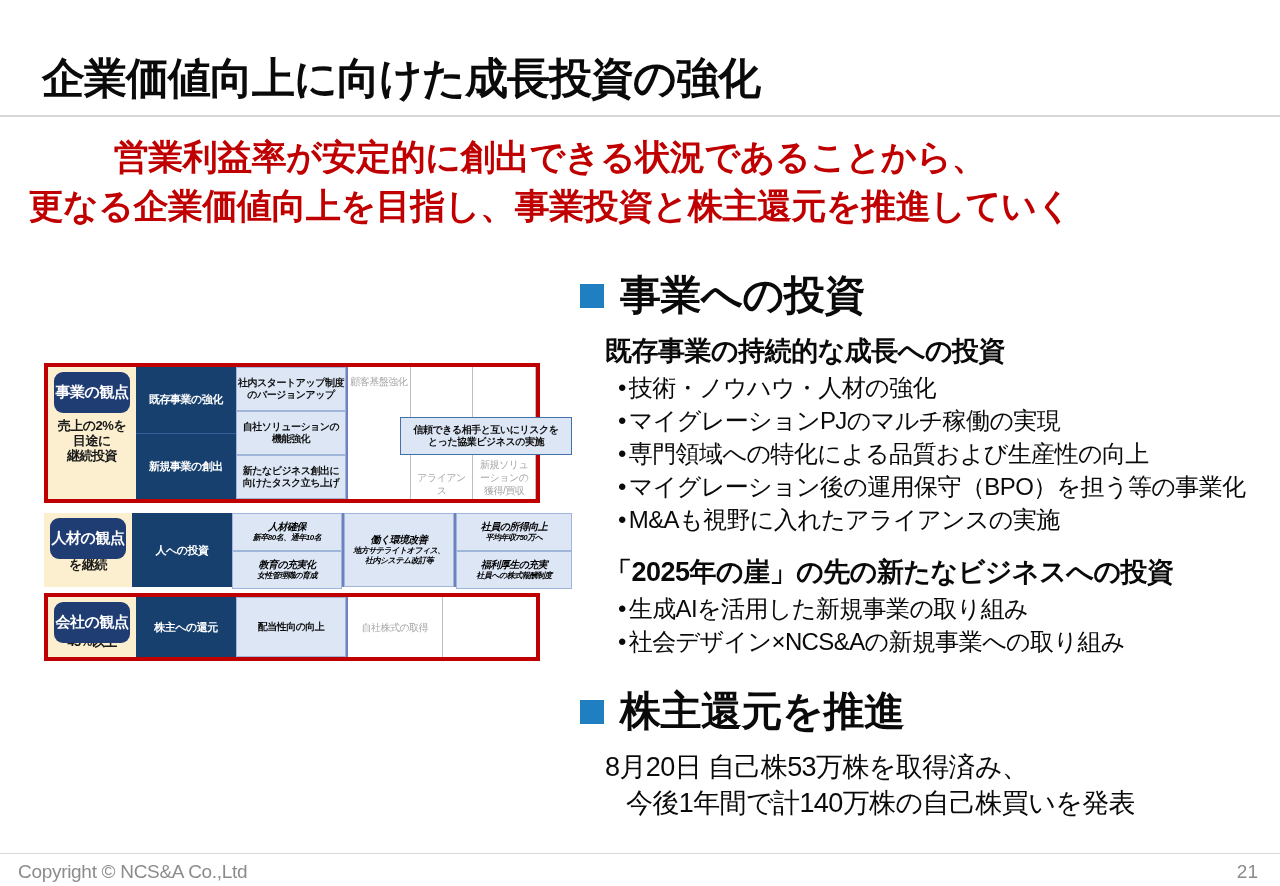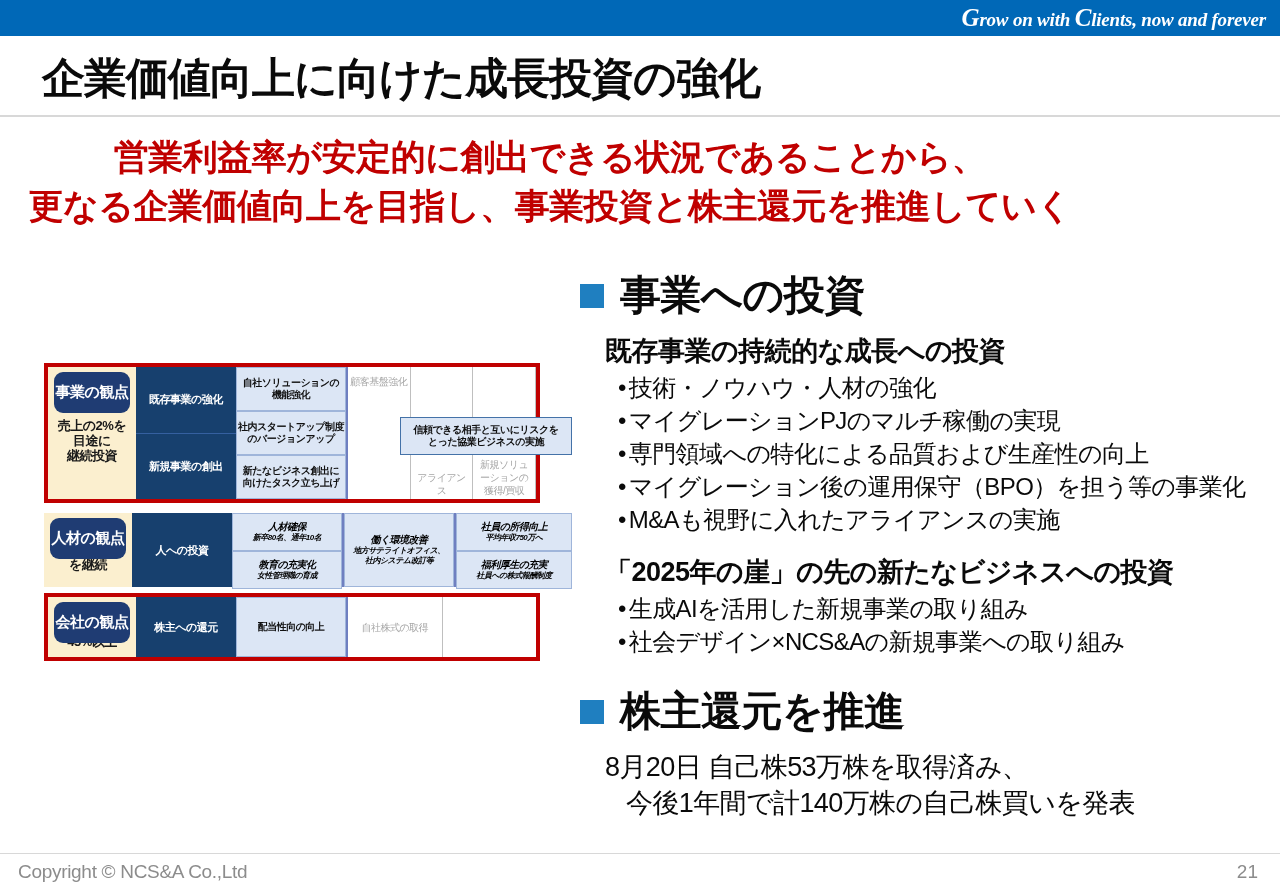--- a/index.html
+++ b/index.html
@@ -163,25 +163,20 @@
   .pageno {
     position:absolute; right:22px; top:861px;
     font-size:19px; color:#8c8c8c;
   }
 </style>
 </head>
 <body>
 
 <div class="slide">
 
-  <div class="topbar">
-    <div class="tagline">
-      <span class="cap">G</span><span>row on with </span><span class="cap">C</span><span>lients, now and forever</span>
-    </div>
-  </div>
 
   <div class="page-title">企業価値向上に向けた成長投資の強化</div>
   <div class="title-rule"></div>
 
   <div class="lead">
     <div>営業利益率が安定的に創出できる状況であることから、</div>
     <div>更なる企業価値向上を目指し、事業投資と株主還元を推進していく</div>
   </div>
 
   <div class="diagram">
@@ -190,22 +185,22 @@
       <div class="row-inner">
         <div class="persp-col">
           <div class="persp-pill">事業の観点</div>
           <div class="persp-text">売上の2%を<br>目途に<br>継続投資</div>
         </div>
         <div class="navy-col">
           <div class="navy-cell">既存事業の強化</div>
           <div class="navy-cell">新規事業の創出</div>
         </div>
         <div class="lblue-col">
+          <div class="lblue-cell">社内スタートアップ制度<br>のバージョンアップ</div>
           <div class="lblue-cell">自社ソリューションの<br>機能強化</div>
-          <div class="lblue-cell">社内スタートアップ制度<br>のバージョンアップ</div>
           <div class="lblue-cell">新たなビジネス創出に<br>向けたタスク立ち上げ</div>
         </div>
         <div class="grey-col">
           <div class="grey-cell top-align">顧客基盤強化</div>
           <div class="grey-cell bot-align">アライアンス</div>
           <div class="grey-cell bot-align">新規ソリューションの<br>獲得/買収</div>
           <div class="overlay-box">信頼できる相手と互いにリスクを<br>とった協業ビジネスの実施</div>
         </div>
       </div>
     </div>

